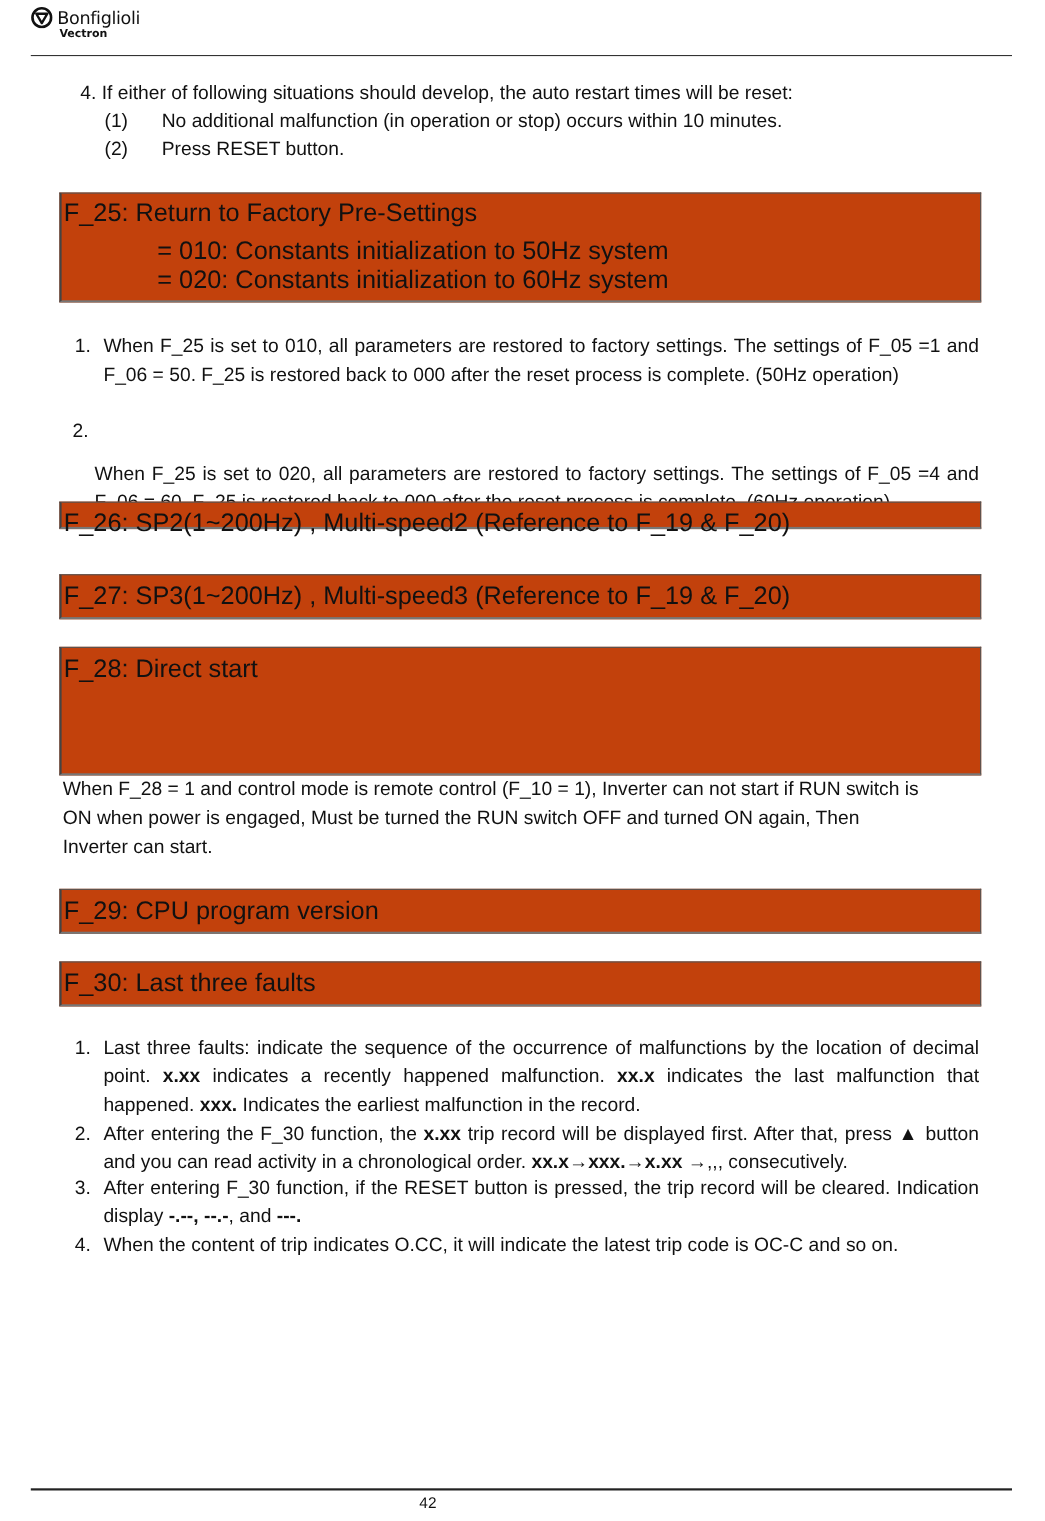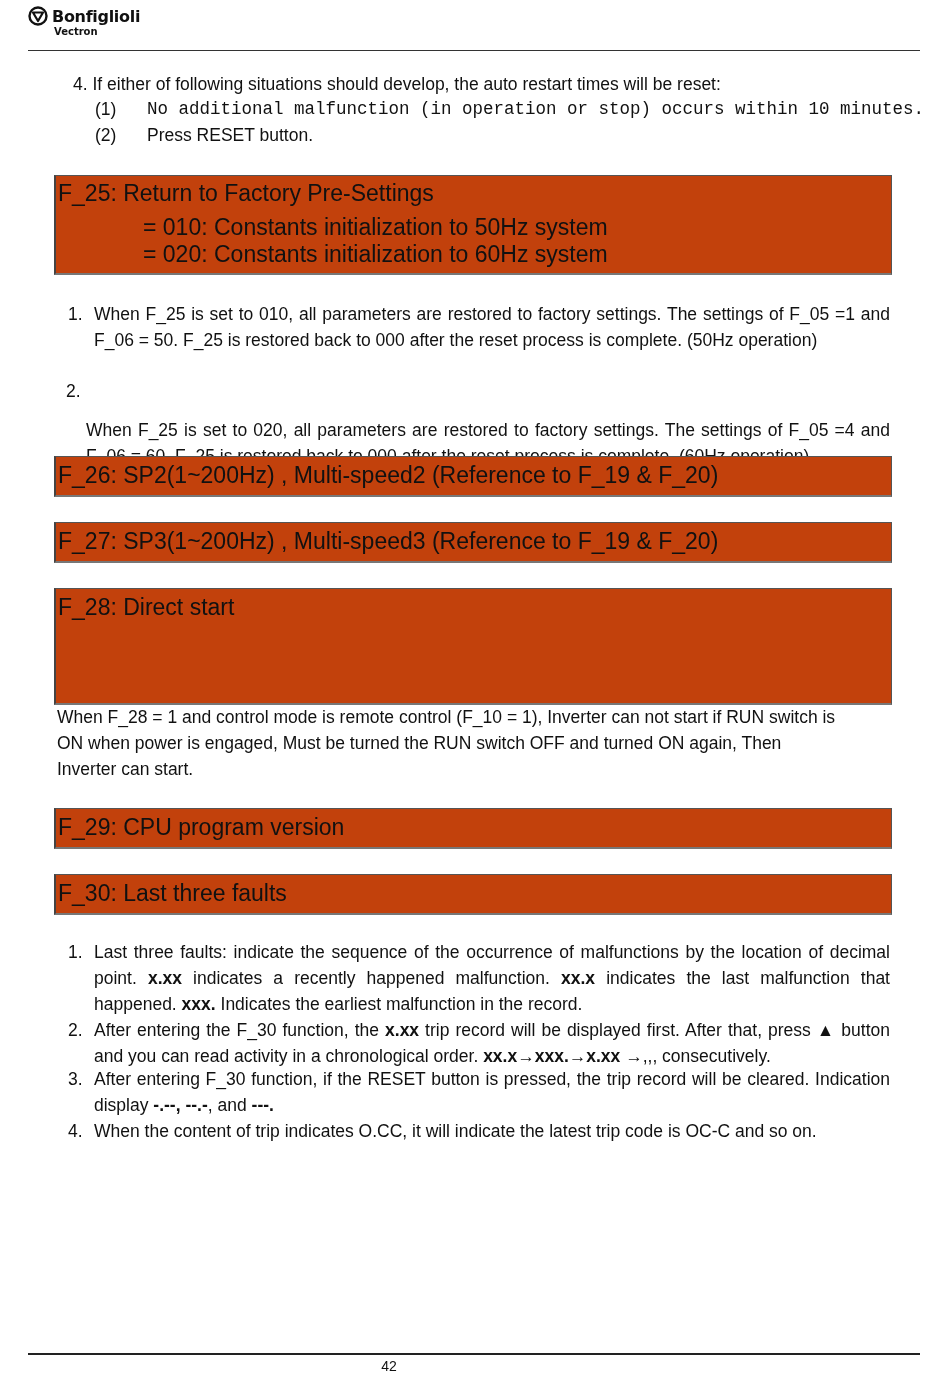--- a/index.html
+++ b/index.html
@@ -3,21 +3,21 @@
 <meta charset="utf-8">
 <style>
   html, body { margin: 0; padding: 0; background: #ffffff; }
   body {
     width: 950px; height: 1383px; position: relative; overflow: hidden;
     font-family: "Liberation Sans", sans-serif; color: #111;
   }
   .logo { position: absolute; left: 28px; top: 6px; }
   .logo-row { display: flex; align-items: center; }
   .logo-icon { width: 20px; height: 20px; margin-right: 4px; }
-  .logo-name { font-family: "DejaVu Sans", sans-serif; font-weight: bold; font-size: 16px; letter-spacing: -0.3px; }
+  .logo-name { font-family: "DejaVu Sans", sans-serif; font-weight: normal; font-size: 16px; letter-spacing: -0.3px; }
   .logo-sub { font-family: "DejaVu Sans", sans-serif; font-weight: bold; font-size: 10px; margin-left: 26px; margin-top: 0px; }
   .hr-top { position: absolute; left: 28px; top: 50px; width: 892px; height: 1px; background: #333; }
   .hr-bottom { position: absolute; left: 28px; top: 1353px; width: 892px; height: 2px; background: #222; }
   .page-num { position: absolute; left: 0; width: 778px; top: 1358px; text-align: center; font-size: 14px; }
 
   .txt { position: absolute; font-size: 17.5px; line-height: 26px; }
   .box {
     position: absolute; left: 54px; width: 838px;
     background: #c2410c; border: 1px solid #555; box-sizing: border-box;
     border-left: 2px solid #444; border-bottom: 2px solid #777;
@@ -39,40 +39,40 @@
       <path d="M5 6.5 L15 6.5 L10 15 Z" fill="none" stroke="#111" stroke-width="2.2" stroke-linejoin="round"></path>
     </svg>
     <span class="logo-name">Bonfiglioli</span>
   </div>
   <div class="logo-sub">Vectron</div>
 </div>
 <div class="hr-top"></div>
 
 <div class="txt" style="left:73px; top:71px; white-space:nowrap;">4.  If either of following situations should develop, the auto restart times will be reset:</div>
 <div class="txt" style="left:95px; top:96px;">(1)</div>
-<div class="txt" style="left:147px; top:96px; white-space:nowrap;font-family:Liberation Mono, monospace;">No additional malfunction (in operation or stop) occurs within 10 minutes.</div>
+<div class="txt" style="left:147px; top:96px; white-space:nowrap;">No additional malfunction (in operation or stop) occurs within 10 minutes.</div>
 <div class="txt" style="left:95px; top:122px;">(2)</div>
 <div class="txt" style="left:147px; top:122px; white-space:nowrap;">Press RESET button.</div>
 
 <div class="box" style="top:175px; height:100px;">
   <div class="title" style="top:4px;">F_25: Return to Factory Pre-Settings</div>
   <div class="opt" style="left:87px; top:38px;">= 010: Constants initialization to 50Hz system</div>
   <div class="opt" style="left:87px; top:65px;">= 020: Constants initialization to 60Hz system</div>
 </div>
 
 <div class="li" style="left:68px; top:301px; width:822px; height:78px;">
   <span class="num">1.</span>
   <span class="body">When F_25 is set to 010, all parameters are restored to factory settings. The settings of F_05 =1 and F_06 = 50. F_25 is restored back to 000 after the reset process is complete. (50Hz operation)</span>
 </div>
 <div class="li" style="left:66px; top:378px; width:824px; height:52px;">
   <span class="num">2.</span>
   <span class="body" style="left:20px;margin-top:39px;">When F_25 is set to 020, all parameters are restored to factory settings. The settings of F_05 =4 and F_06 = 60. F_25 is restored back to 000 after the reset process is complete. (60Hz operation)</span>
 </div>
 
-<div class="box" style="top:456px; height:41px;">
+<div class="box" style="top:456px; height:25px;">
   <div class="title" style="top:5px;">F_26: SP2(1~200Hz) , Multi-speed2 (Reference to F_19 &amp; F_20)</div>
 </div>
 
 <div class="box" style="top:522px; height:41px;">
   <div class="title" style="top:5px;">F_27: SP3(1~200Hz) , Multi-speed3 (Reference to F_19 &amp; F_20)</div>
 </div>
 
 <div class="box" style="top:588px; height:117px;padding-left:30px;">
   <div class="title" style="top:5px;">F_28: Direct start</div>
 </div>

